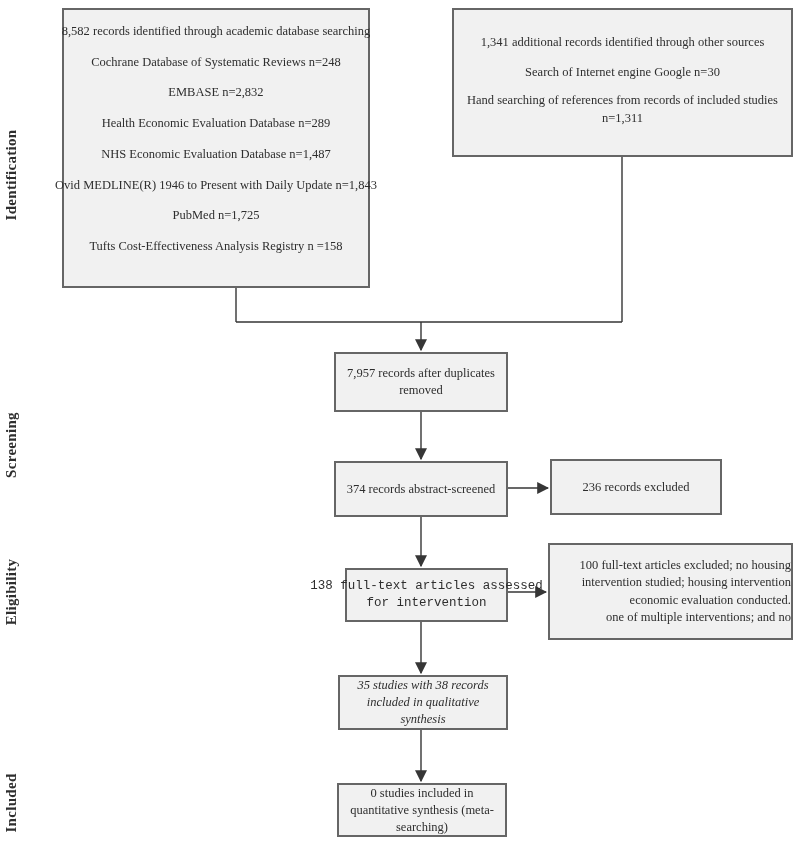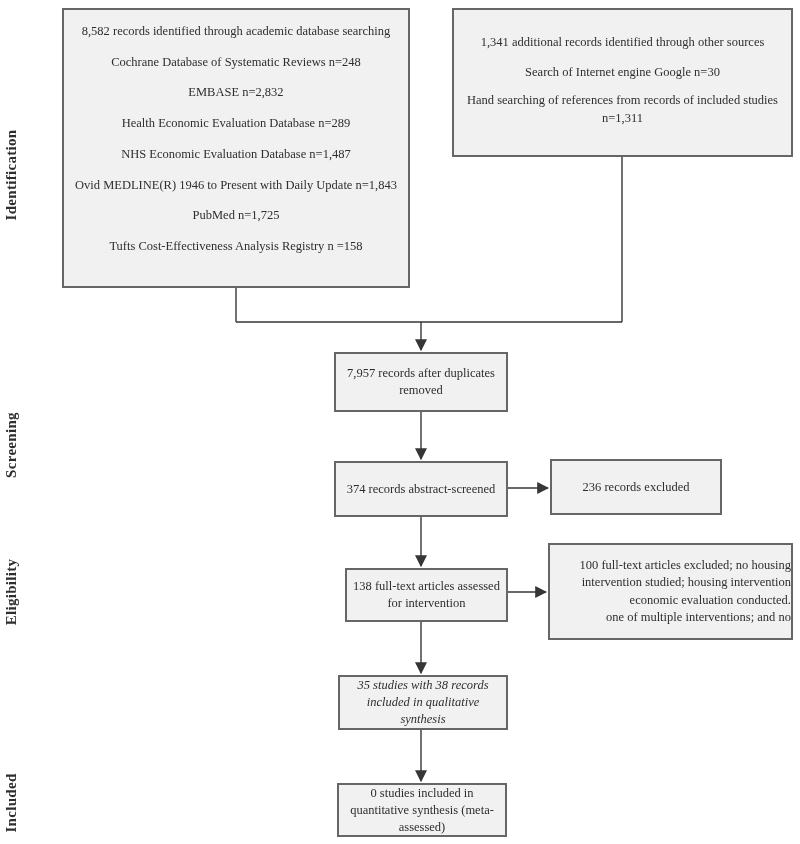--- a/index.html
+++ b/index.html
@@ -73,21 +73,21 @@
       <line x1="507" y1="488" x2="548" y2="488" marker-end="url(#arrow)"></line>
       <line x1="507" y1="592" x2="546" y2="592" marker-end="url(#arrow)"></line>
     </g>
   </svg>
 
   <div class="stage-label" style="left:-69px;top:164px;">Identification</div>
   <div class="stage-label" style="left:-69px;top:434px;">Screening</div>
   <div class="stage-label" style="left:-69px;top:581px;">Eligibility</div>
   <div class="stage-label" style="left:-69px;top:792px;">Included</div>
 
-  <div class="box spread" style="left:62px;top:8px;width:348px;height:280px;">
+  <div class="box spread" style="left:62px;top:8px;width:308px;height:280px;">
     <div class="bline">8,582 records identified through academic database searching</div>
     <div class="bline">Cochrane Database of Systematic Reviews n=248</div>
     <div class="bline">EMBASE n=2,832</div>
     <div class="bline">Health Economic Evaluation Database n=289</div>
     <div class="bline">NHS Economic Evaluation Database n=1,487</div>
     <div class="bline">Ovid MEDLINE(R) 1946 to Present with Daily Update n=1,843</div>
     <div class="bline">PubMed n=1,725</div>
     <div class="bline">Tufts Cost-Effectiveness Analysis Registry n =158</div>
   </div>
 
@@ -104,37 +104,37 @@
   </div>
 
   <div class="box" style="left:334px;top:461px;width:174px;height:56px;">
     <div class="bline">374 records abstract-screened</div>
   </div>
 
   <div class="box" style="left:550px;top:459px;width:172px;height:56px;">
     <div class="bline">236 records excluded</div>
   </div>
 
-  <div class="box" style="left:345px;top:568px;width:163px;height:54px;">
+  <div class="box" style="left:345px;top:568px;width:163px;height:54px;font-family:Liberation Mono, monospace;">
     <div class="bline">138 full-text articles assessed</div>
     <div class="bline">for intervention</div>
   </div>
 
   <div class="box" style="left:548px;top:543px;width:245px;height:97px;line-height:17.5px;align-items:flex-end;">
     <div class="bline">100 full-text articles excluded; no housing</div>
     <div class="bline">intervention studied; housing intervention</div>
     <div class="bline">economic evaluation conducted.</div>
     <div class="bline">one of multiple interventions; and no</div>
   </div>
 
   <div class="box" style="left:338px;top:675px;width:170px;height:55px;font-style:italic;">
     <div class="bline">35 studies with 38 records</div>
     <div class="bline">included in qualitative</div>
     <div class="bline">synthesis</div>
   </div>
 
   <div class="box" style="left:337px;top:783px;width:170px;height:54px;">
     <div class="bline">0 studies included in</div>
     <div class="bline">quantitative synthesis (meta-</div>
-    <div class="bline">assessed)</div>
+    <div class="bline">searching)</div>
   </div>
 
 </div>
 
 </body></html>

